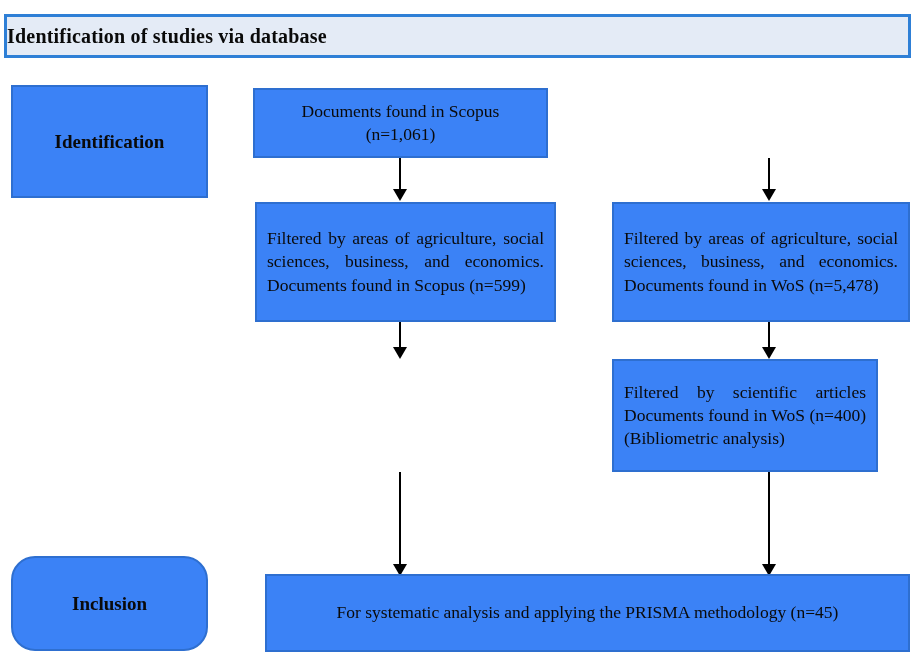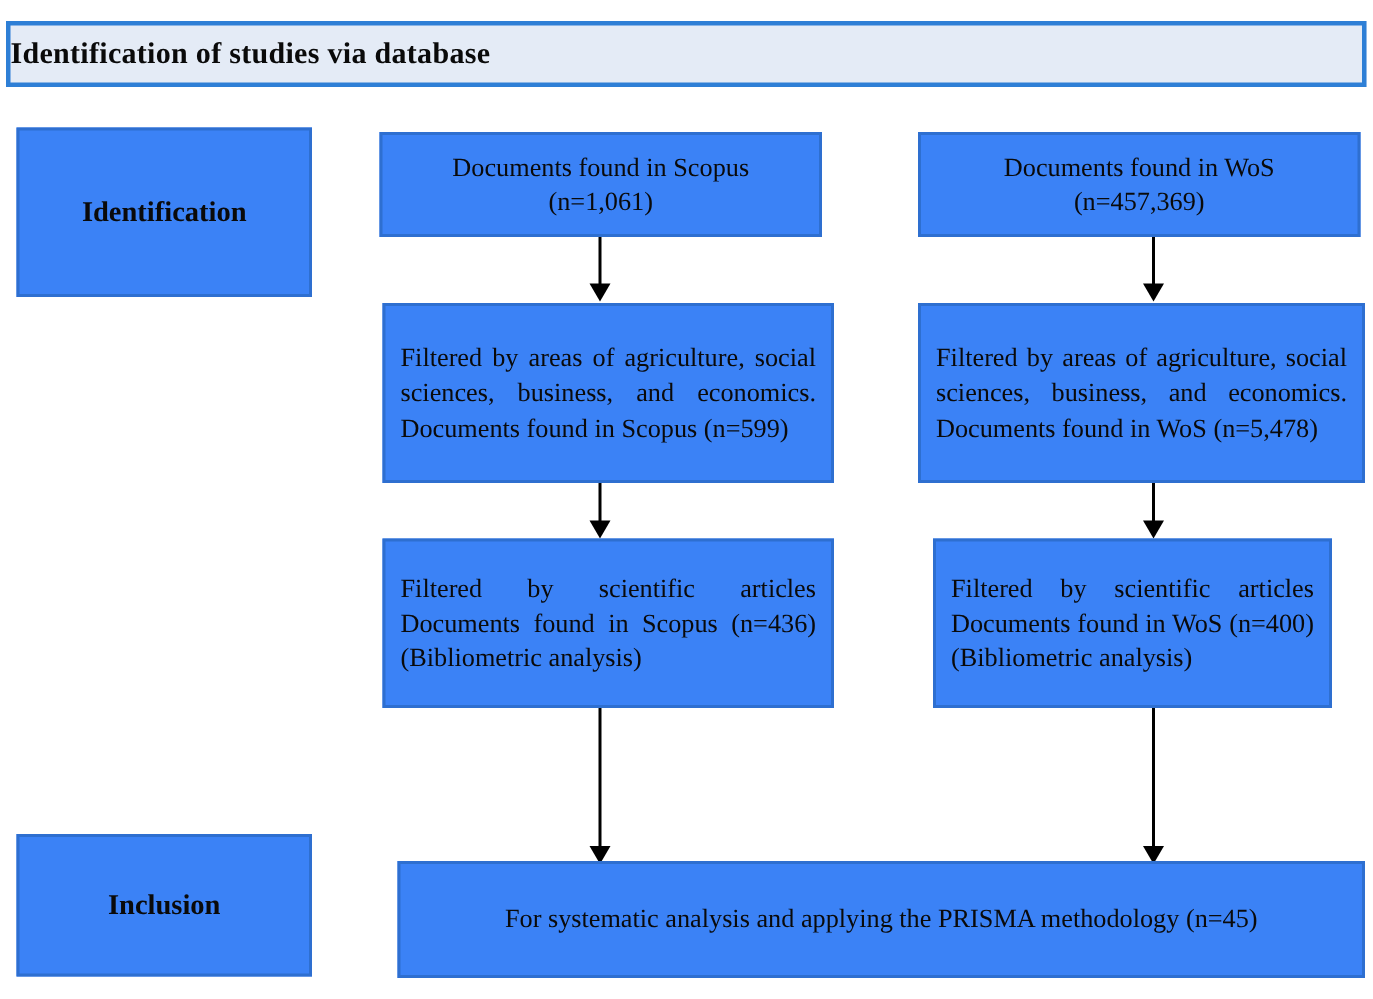--- a/index.html
+++ b/index.html
@@ -78,31 +78,28 @@
 
   <div class="box header-box" style="left:4px; top:14px; width:907px; height:44px;">
     <span class="header-title">Identification of studies via database</span>
   </div>
 
   <div class="box stage-box" style="left:11px; top:85px; width:197px; height:113px;font-family:Liberation Serif, serif;">
     <span class="stage-label">Identification</span>
   </div>
 
 
-  <div class="box stage-box" style="left:11px; top:556px; width:197px; height:95px;">
+  <div class="box stage-box" style="left:11px; top:556px; width:197px; height:95px;border-radius:24px;">
     <span class="stage-label">Inclusion</span>
   </div>
 
   <div class="box content-box" style="left:253px; top:88px; width:295px; height:70px;">
     <div class="content-text center-text">Documents found in Scopus (n=1,061)</div>
   </div>
 
-  <div class="box content-box" style="left:612px; top:88px; width:295px; height:70px;">
-    <div class="content-text center-text">Documents found in WoS (n=457,369)</div>
-  </div>
 
   <div class="arrow" style="left:392px; top:158px;">
     <svg width="16" height="44" viewBox="0 0 16 44">
       <line x1="8" y1="0" x2="8" y2="33" stroke="#000000" stroke-width="2"></line>
       <polygon points="1,31 15,31 8,43" fill="#000000"></polygon>
     </svg>
   </div>
 
   <div class="arrow" style="left:761px; top:158px;">
     <svg width="16" height="44" viewBox="0 0 16 44">
@@ -126,25 +123,22 @@
     </svg>
   </div>
 
   <div class="arrow" style="left:761px; top:322px;">
     <svg width="16" height="38" viewBox="0 0 16 38">
       <line x1="8" y1="0" x2="8" y2="27" stroke="#000000" stroke-width="2"></line>
       <polygon points="1,25 15,25 8,37" fill="#000000"></polygon>
     </svg>
   </div>
 
-  <div class="box content-box" style="left:255px; top:359px; width:301px; height:113px;">
-    <div class="content-text justify-text">Filtered by scientific articles Documents found in Scopus (n=436) (Bibliometric analysis)</div>
-  </div>
 
-  <div class="box content-box" style="left:612px; top:359px; width:266px; height:113px;margin-left:10px;">
+  <div class="box content-box" style="left:612px; top:359px; width:266px; height:113px;">
     <div class="content-text justify-text">Filtered by scientific articles Documents found in WoS (n=400) (Bibliometric analysis)</div>
   </div>
 
   <div class="arrow" style="left:392px; top:472px;">
     <svg width="16" height="105" viewBox="0 0 16 105">
       <line x1="8" y1="0" x2="8" y2="94" stroke="#000000" stroke-width="2"></line>
       <polygon points="1,92 15,92 8,104" fill="#000000"></polygon>
     </svg>
   </div>
 

